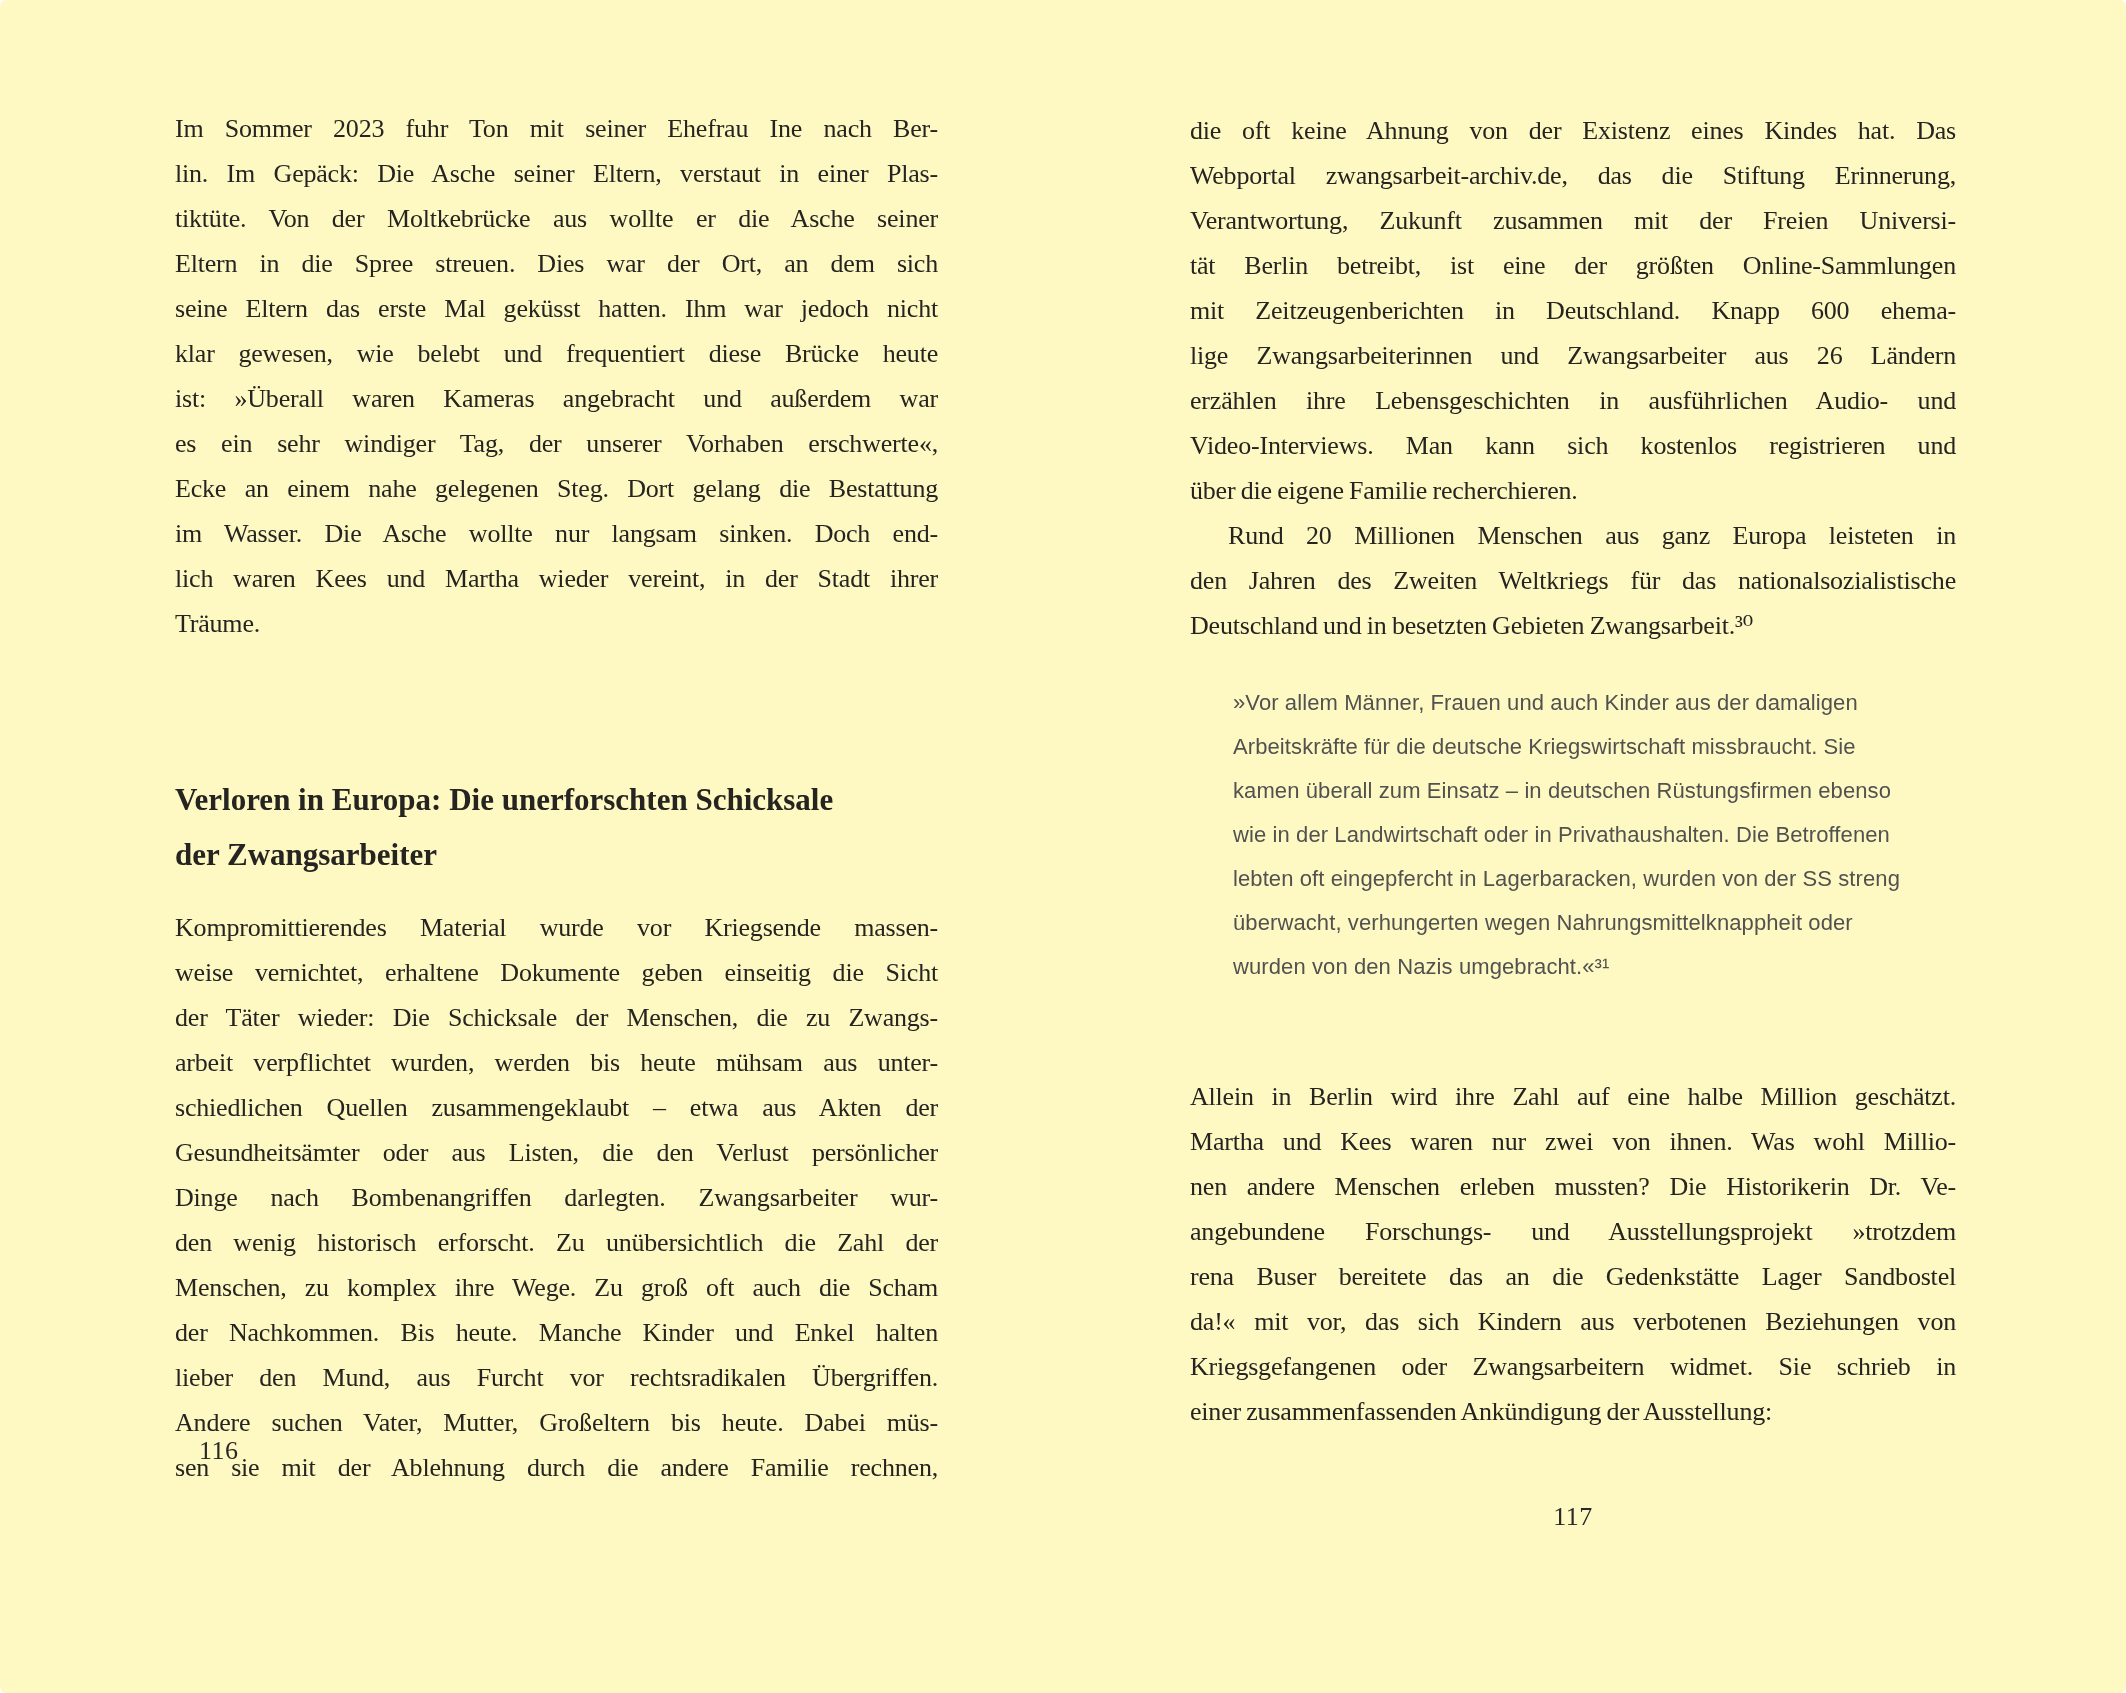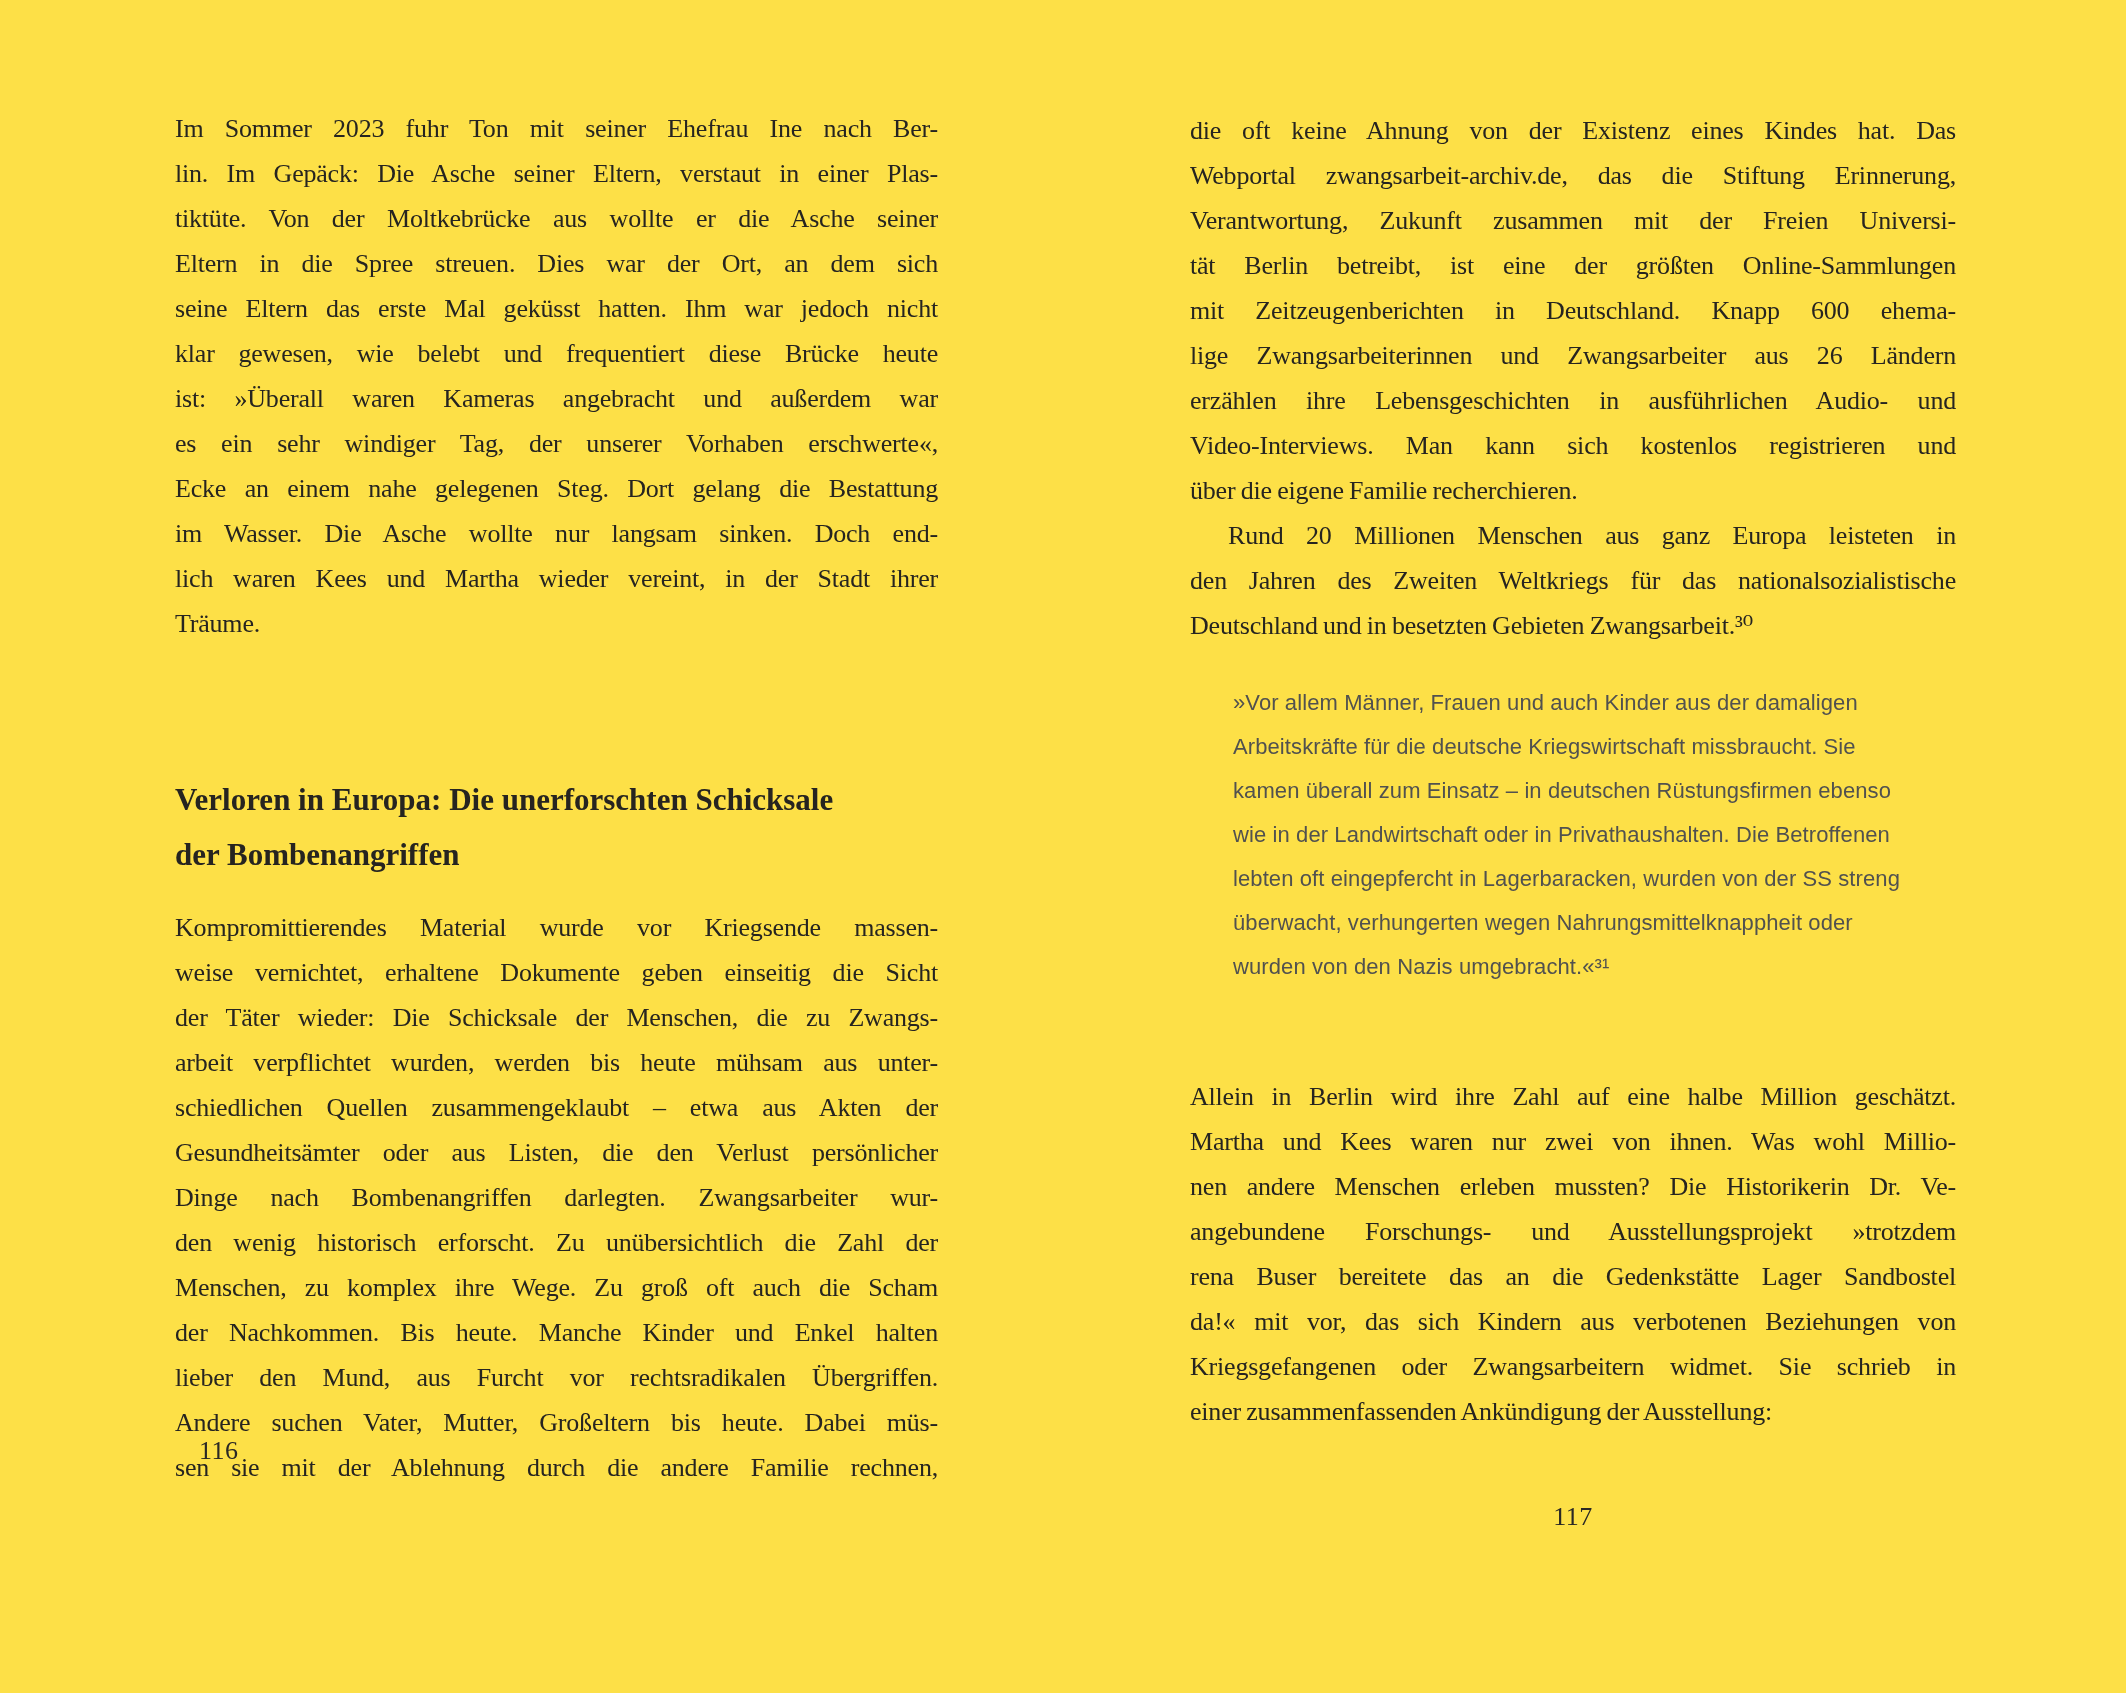--- a/index.html
+++ b/index.html
@@ -4,24 +4,25 @@
 <style>
   html, body {
     margin: 0;
     padding: 0;
     background: #ffffff;
   }
   #book-spread {
     position: relative;
     width: 2126px;
     height: 1693px;
-    background: #fde047;
+    background: #fef9c3;
     overflow: hidden;
     font-family: "Liberation Serif", "DejaVu Serif", serif;
     color: #262420;
+    border-radius: 6px;
   }
   .page {
     position: absolute;
     top: 0;
     height: 100%;
   }
   #left-page  { left: 0;      width: 1063px; }
   #right-page { left: 1063px; width: 1063px; }
 
   
@@ -98,21 +99,21 @@
       <div class="line">ist: »Überall waren Kameras angebracht und außerdem war</div>
       <div class="line">es ein sehr windiger Tag, der unserer Vorhaben erschwerte«,</div>
       <div class="line">Ecke an einem nahe gelegenen Steg. Dort gelang die Bestattung</div>
       <div class="line">im Wasser. Die Asche wollte nur langsam sinken. Doch end-</div>
       <div class="line">lich waren Kees und Martha wieder vereint, in der Stadt ihrer</div>
       <div class="line">Träume.</div>
     </div>
 
   <div class="block heading-block" style="top: 772px; left: 175px; width: 763px;">
       <div class="line">Verloren in Europa: Die unerforschten Schicksale</div>
-      <div class="line">der Bombenangriffen</div>
+      <div class="line">der Zwangsarbeiter</div>
     </div>
 
   <div class="block" style="top: 905px; left: 175px; width: 763px;" data-justify-last="true">
       <div class="line">Kompromittierendes Material wurde vor Kriegsende massen-</div>
       <div class="line">weise vernichtet, erhaltene Dokumente geben einseitig die Sicht</div>
       <div class="line">der Täter wieder: Die Schicksale der Menschen, die zu Zwangs-</div>
       <div class="line">arbeit verpflichtet wurden, werden bis heute mühsam aus unter-</div>
       <div class="line">schiedlichen Quellen zusammengeklaubt – etwa aus Akten der</div>
       <div class="line">Gesundheitsämter oder aus Listen, die den Verlust persönlicher</div>
       <div class="line">Dinge nach Bombenangriffen darlegten. Zwangsarbeiter wur-</div>

